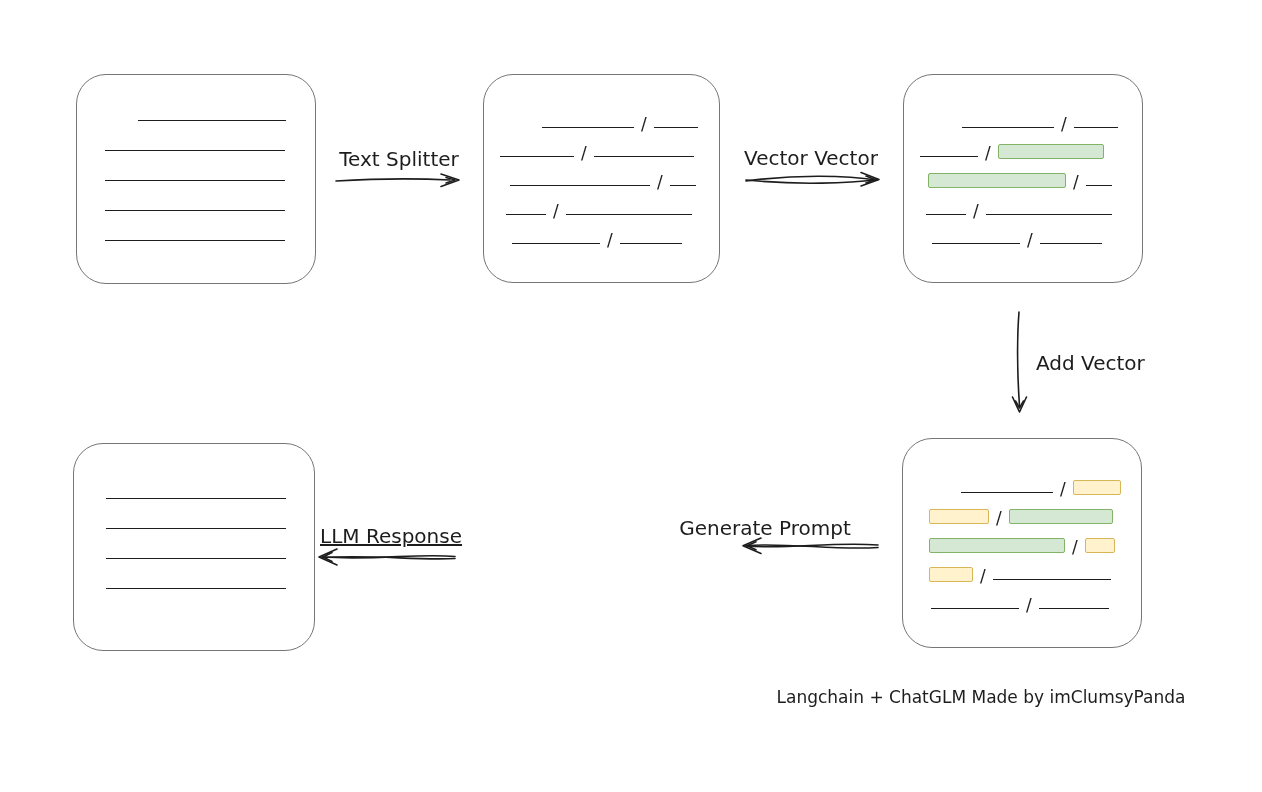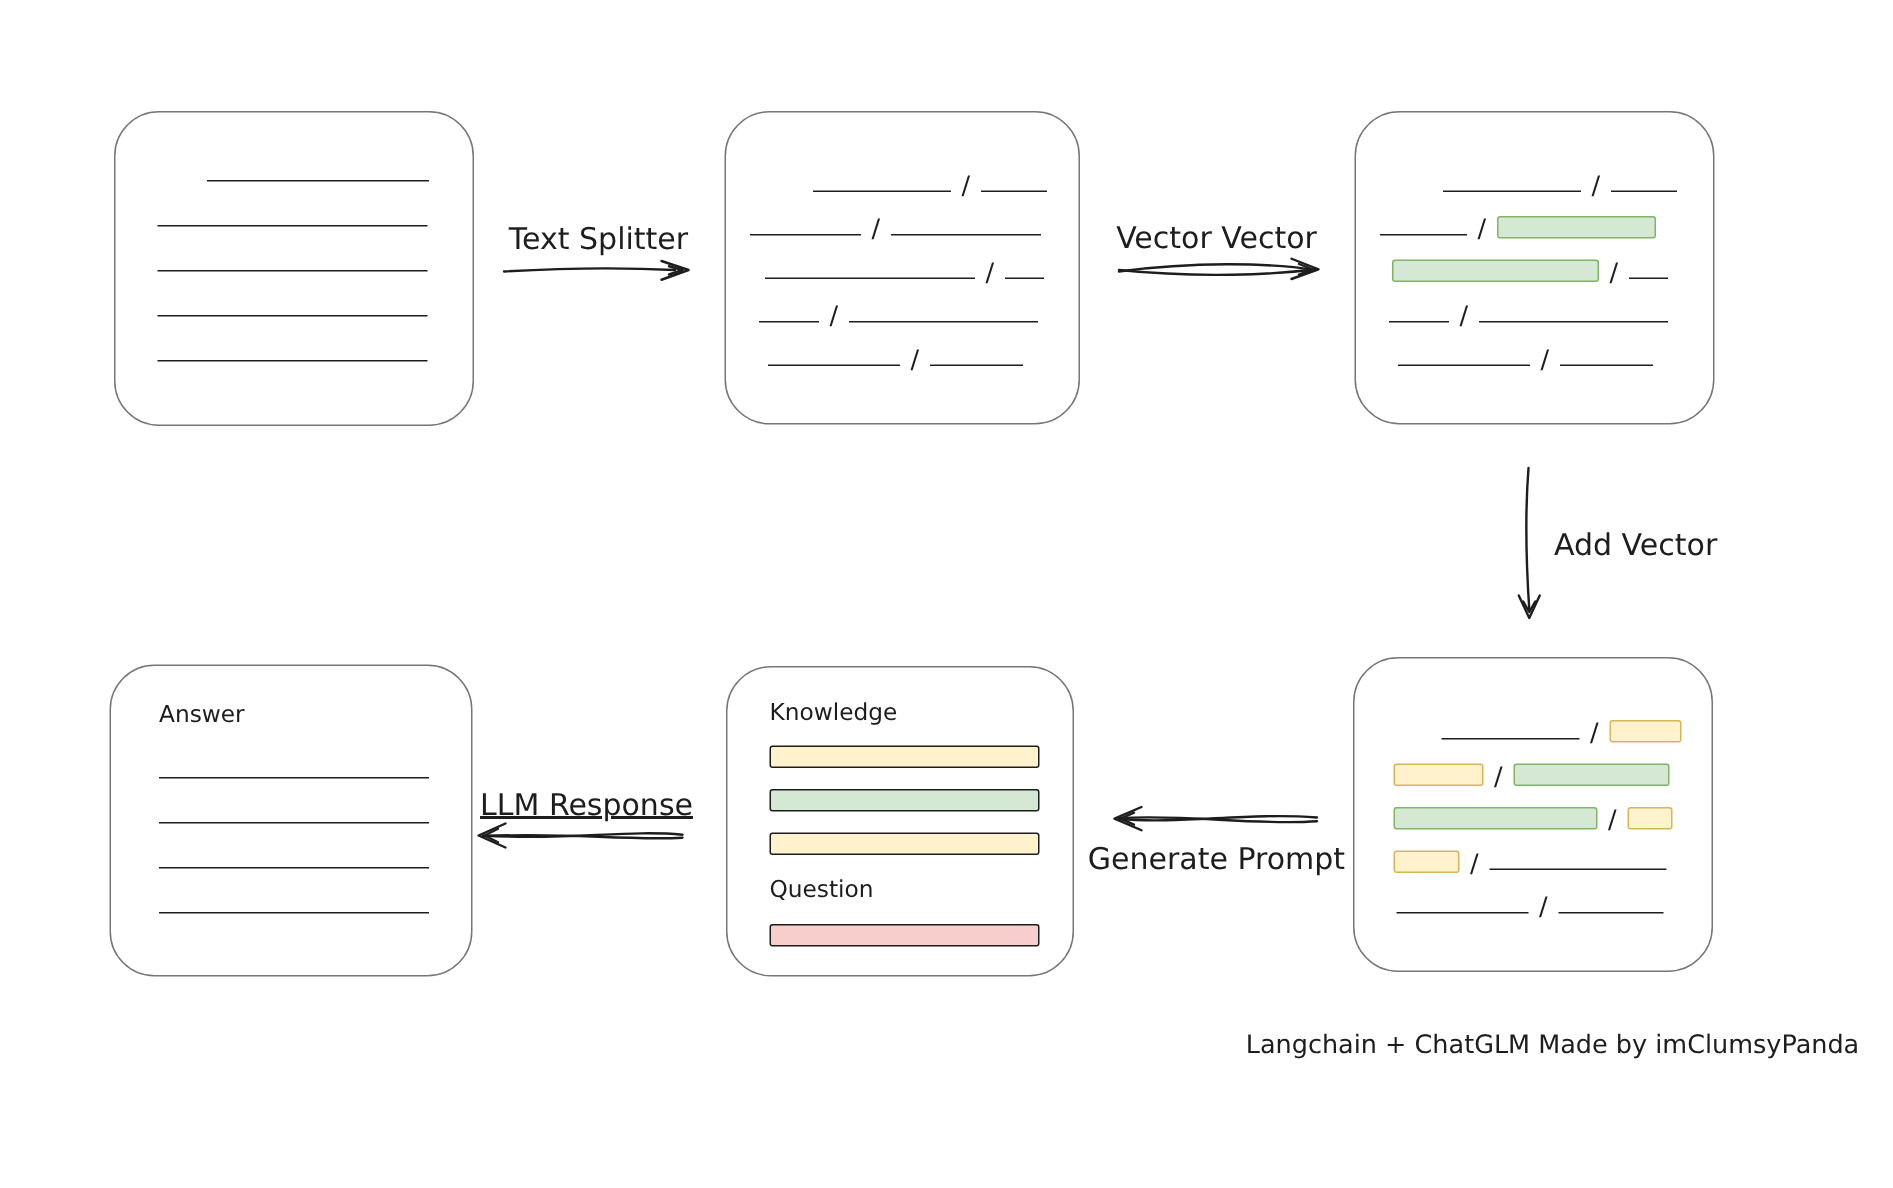--- a/index.html
+++ b/index.html
@@ -50,24 +50,24 @@
 
   .arrow-label{
     position:absolute;
     font-size:20px;line-height:18px;font-weight:500;
     white-space:nowrap;
   }
   .centered{transform:translateX(-50%);}
   #label-text-splitter{left:399px;top:150px;}
   #label-vector-search{left:811px;top:149px;}
   #label-add-context{left:1036px;top:354px;}
-  #label-generate-prompt{left:811px;top:519px;margin-top:44px;}
+  #label-generate-prompt{left:765px;top:519px;}
   #label-llm-response{left:391px;top:527px;text-decoration:underline;}
   #caption{
-    position:absolute;left:1035px;top:687px;transform:translateX(-50%);
+    position:absolute;left:981px;top:687px;transform:translateX(-50%);
     font-size:17px;font-weight:500;white-space:nowrap;
   }
   #arrows-layer{position:absolute;left:0;top:0;pointer-events:none;}
   #arrows-layer path{stroke:var(--ink,#1d1d1d);stroke-width:1.6;fill:none;stroke-linecap:round;stroke-linejoin:round;}
 </style>
 </head>
 <body>
 
 <div id="canvas">
 
@@ -174,35 +174,22 @@
           <span class="seg-line" style="width: 118px;"></span>
         </div>
         <div class="chunk-row" style="margin-left: 12px;">
           <span class="seg-line" style="width: 88px;"></span>
           <span class="slash">/</span>
           <span class="seg-line" style="width: 70px;"></span>
         </div>
       </div>
   </div>
 
-  <div class="node" id="box-prompt">
-    <div class="node-label">Knowledge</div>
-    <div class="bars" id="knowledge-bars">
-        <div class="bar bar-yellow"></div>
-        <div class="bar bar-green"></div>
-        <div class="bar bar-yellow"></div>
-      </div>
-    <div class="node-label" id="question-label">Question</div>
-    <div class="bars" id="question-bars">
-        <div class="bar bar-red"></div>
-      </div>
-  </div>
 
   <div class="node" id="box-answer">
-    <div class="node-label">Answer</div>
     <div style="margin-top:3px;">
         <div class="line-row">
           <span class="seg-line" style="width: 180px; margin-left: 0px;"></span>
         </div>
         <div class="line-row">
           <span class="seg-line" style="width: 180px; margin-left: 0px;"></span>
         </div>
         <div class="line-row">
           <span class="seg-line" style="width: 180px; margin-left: 0px;"></span>
         </div>

